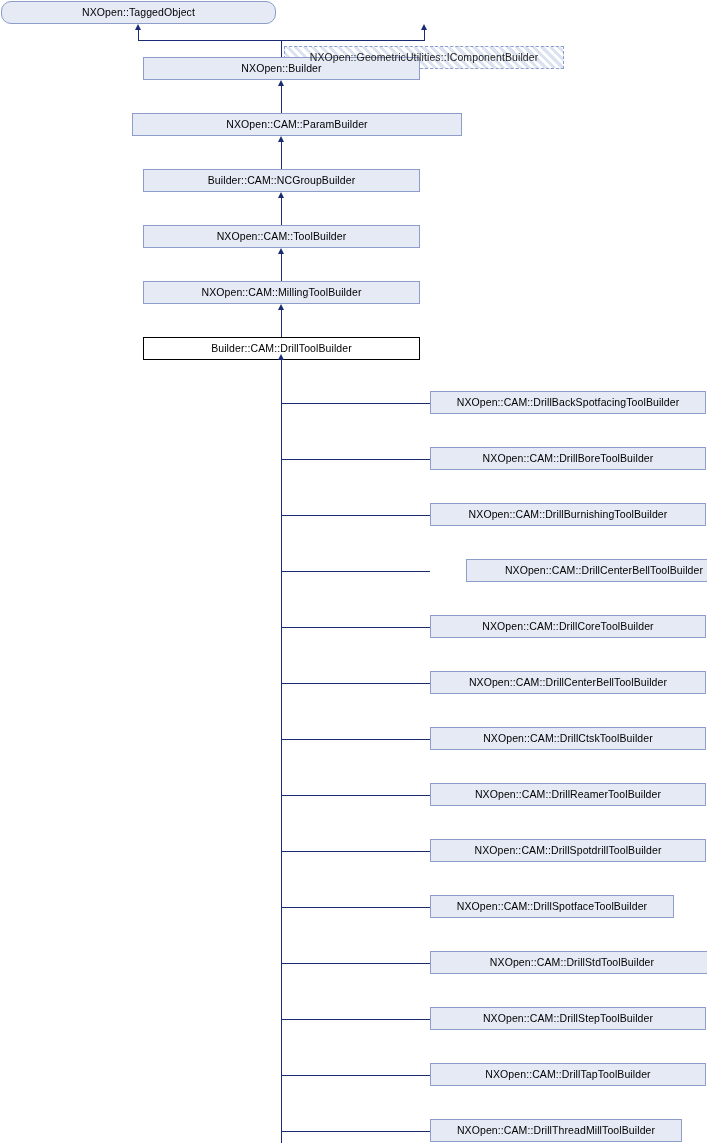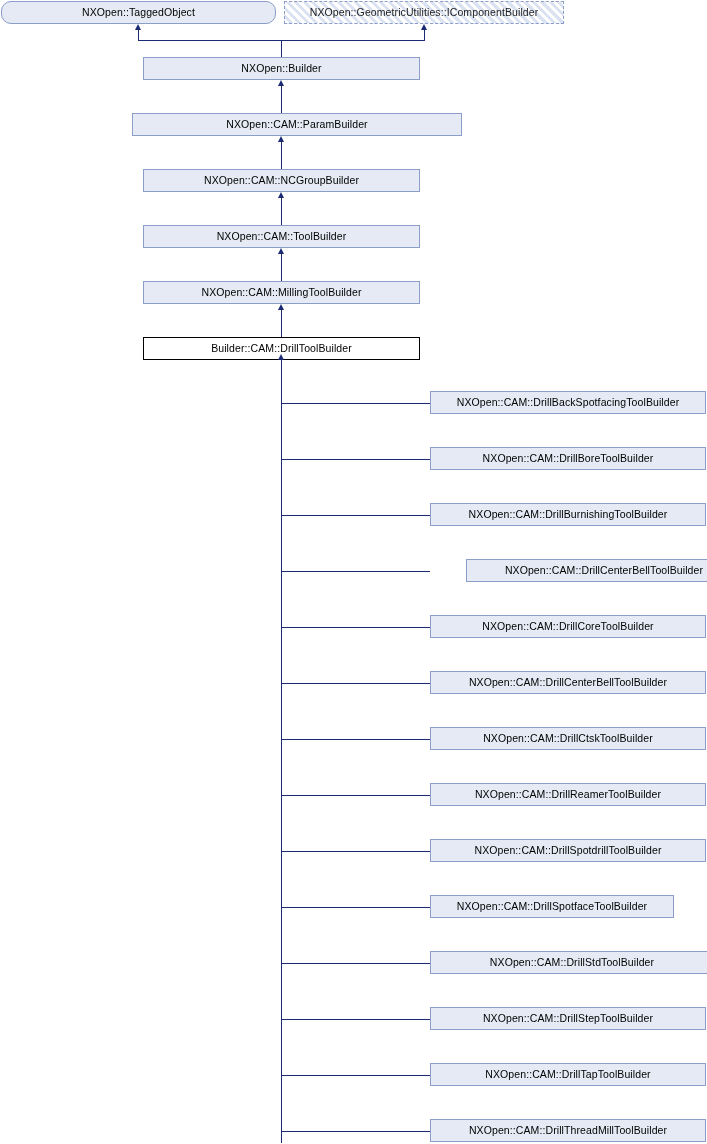--- a/index.html
+++ b/index.html
@@ -43,20 +43,21 @@
   .node.iface {
     border: 1px dashed #8b9dc8;
     background-color: #eef1fa;
     background-image: repeating-linear-gradient(
         45deg,
         #ffffff 0px,
         #ffffff 3px,
         #dbe2f2 3px,
         #dbe2f2 6px);
     color: #1c1c1c;
+    margin-top: 45px;
   }
   .node .lbl {
     position: relative;
     z-index: 2;
     padding: 0 4px;
   }
   .node.iface .lbl {
     background: transparent;
   }
   
@@ -90,21 +91,21 @@
 
   <div class="node filled" style="left:143px; top:57px; width:277px;">
     <span class="lbl">NXOpen::Builder</span>
   </div>
 
   <div class="node filled" style="left:132px; top:113px; width:330px;">
     <span class="lbl">NXOpen::CAM::ParamBuilder</span>
   </div>
 
   <div class="node filled" style="left:143px; top:169px; width:277px;">
-    <span class="lbl">NXOpen::CAM::NCGroupBuilder</span>
+    <span class="lbl">Builder::CAM::NCGroupBuilder</span>
   </div>
 
   <div class="node filled" style="left:143px; top:225px; width:277px;">
     <span class="lbl">NXOpen::CAM::ToolBuilder</span>
   </div>
 
   <div class="node filled" style="left:143px; top:281px; width:277px;">
     <span class="lbl">NXOpen::CAM::MillingToolBuilder</span>
   </div>
 
@@ -187,18 +188,18 @@
       </div>
       <div class="edge h" style="left: 282px; top: 1019px; width: 148px;"></div>
       <div class="node filled" style="left: 430px; top: 1007px; width: 276px;">
         <span class="lbl">NXOpen::CAM::DrillStepToolBuilder</span>
       </div>
       <div class="edge h" style="left: 282px; top: 1075px; width: 148px;"></div>
       <div class="node filled" style="left: 430px; top: 1063px; width: 276px;">
         <span class="lbl">NXOpen::CAM::DrillTapToolBuilder</span>
       </div>
       <div class="edge h" style="left: 282px; top: 1131px; width: 148px;"></div>
-      <div class="node filled" style="left: 430px; top: 1119px; width: 276px;">
+      <div class="node filled" style="left: 430px; top: 1119px; width: 252px;">
         <span class="lbl">NXOpen::CAM::DrillThreadMillToolBuilder</span>
       </div>
     </div>
 
 </div>
 
 </body></html>

